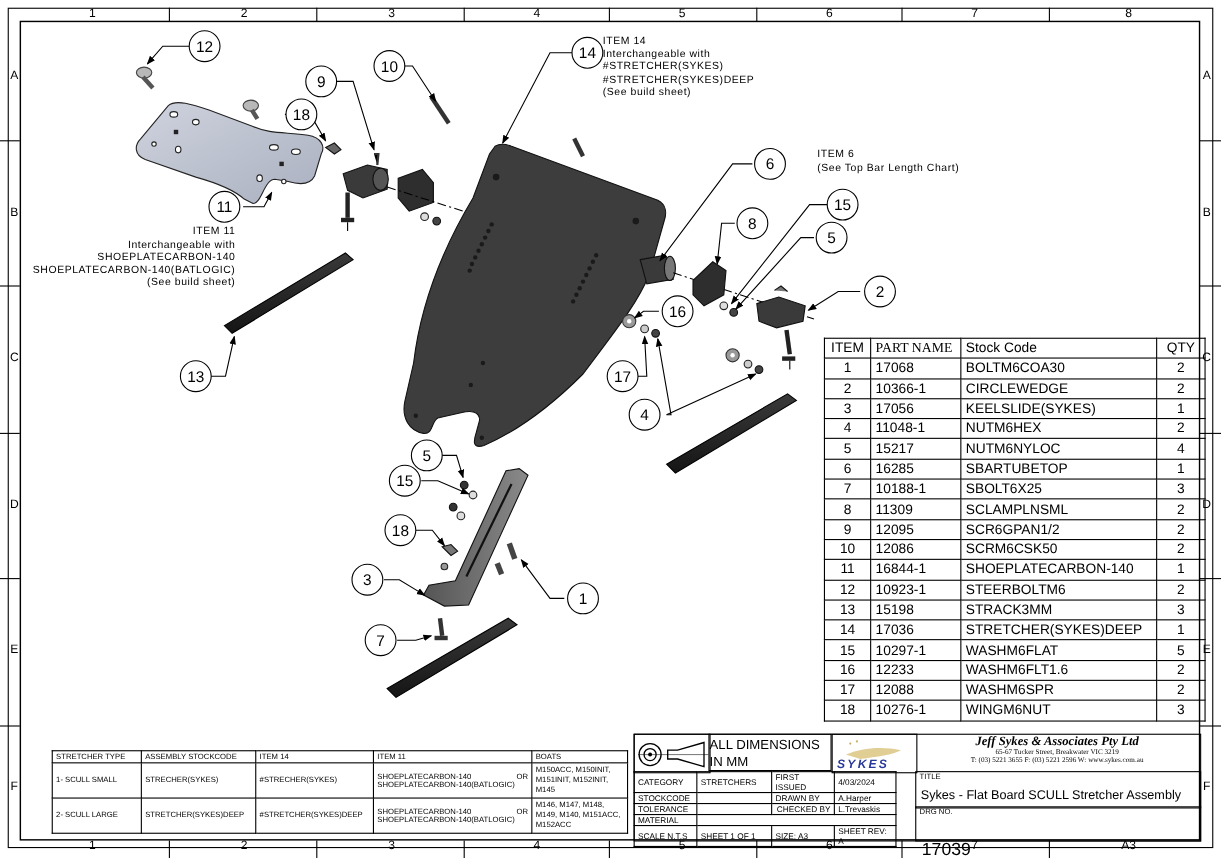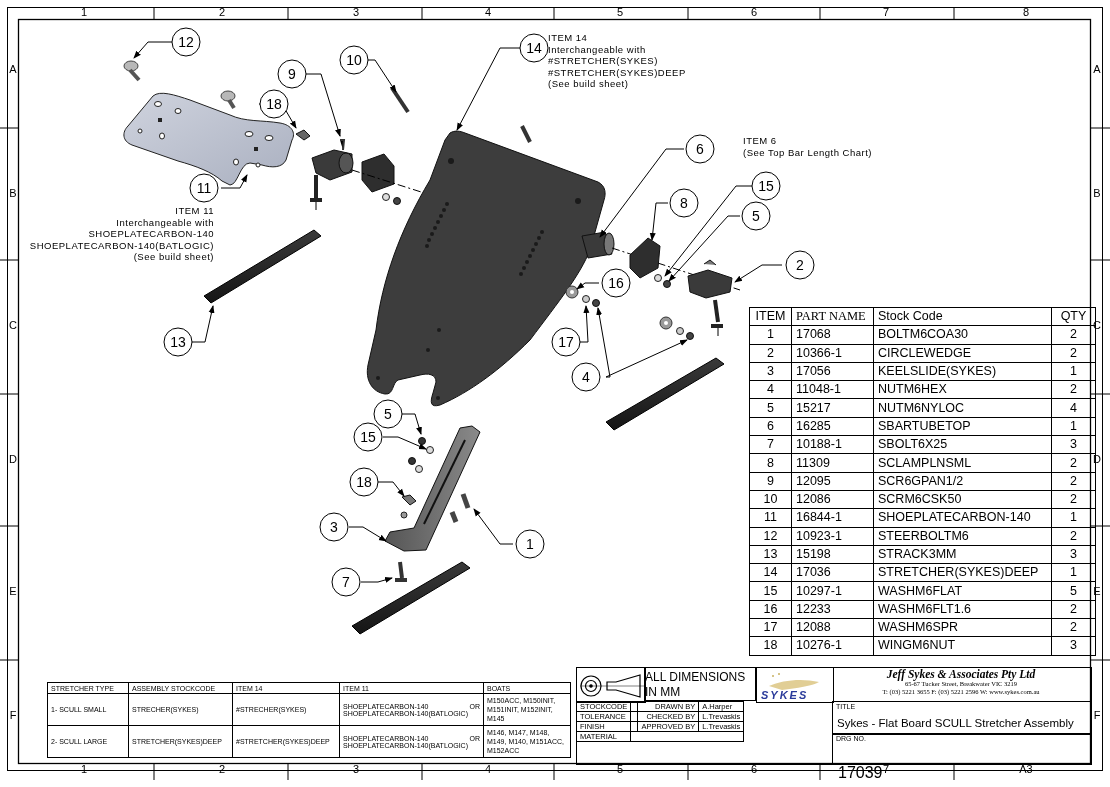--- a/index.html
+++ b/index.html
@@ -498,41 +498,47 @@
   <div style="position:absolute;left:4px;top:21px;font-size:11px;font-style:italic;font-weight:bold;color:#2a3a9a;letter-spacing:2px;font-family:'Liberation Sans',sans-serif;">SYKES</div>
 </div>
 <div class="abs" style="left:832px;top:668px;width:258px;text-align:center;">
   <div style="font-family:'Liberation Serif',serif;font-style:italic;font-weight:bold;font-size:11.5px;line-height:12px;">Jeff Sykes &amp; Associates Pty Ltd</div>
   <div style="font-family:'Liberation Serif',serif;font-size:6.5px;line-height:8px;">65-67 Tucker Street, Breakwater VIC 3219</div>
   <div style="font-family:'Liberation Serif',serif;font-size:6.5px;line-height:8px;">T: (03) 5221 3655  F: (03) 5221 2596 W: www.sykes.com.au</div>
 </div>
 
 <table class="tb" style="left:576px;top:701px;">
   <tbody>
+      <tr>
+    <td style="width:50px;">CATEGORY</td>
+    <td style="width:61px;">STRETCHERS</td>
+    <td style="width:50px;">FIRST ISSUED</td>
+    <td style="width:49px;">4/03/2024</td>
+  </tr>
   <tr>
     <td>STOCKCODE</td>
     <td></td>
-    <td style="text-align:right;">DRAWN BY</td>
+    <td style="">DRAWN BY</td>
     <td>A.Harper</td>
   </tr>
   <tr>
     <td>TOLERANCE</td>
     <td></td>
     <td style="text-align:right;">CHECKED BY</td>
     <td>L.Trevaskis</td>
   </tr>
   <tr>
-    <td>FINISH</td>
-    <td></td>
-    <td style="text-align:right;">APPROVED BY</td>
-    <td>L.Trevaskis</td>
-  </tr>
-  <tr>
     <td>MATERIAL</td>
     <td colspan="3"></td>
+  </tr>
+  <tr>
+    <td>SCALE N.T.S</td>
+    <td>SHEET 1 OF 1</td>
+    <td>SIZE: A3</td>
+    <td>SHEET REV: A</td>
   </tr>
 </tbody>
   </table>
 
 <div class="tbox" style="left:832px;top:701px;width:258px;height:32px;">
   <div style="font-size:7px;position:absolute;left:3px;top:1px;">TITLE</div>
   <div style="font-size:11.5px;position:absolute;left:4px;top:15px;white-space:nowrap;">Sykes - Flat Board SCULL Stretcher Assembly</div>
 </div>
 <div class="tbox" style="left:832px;top:733px;width:258px;height:30px;">
   <div style="font-size:7px;position:absolute;left:3px;top:1px;">DRG NO.</div>

